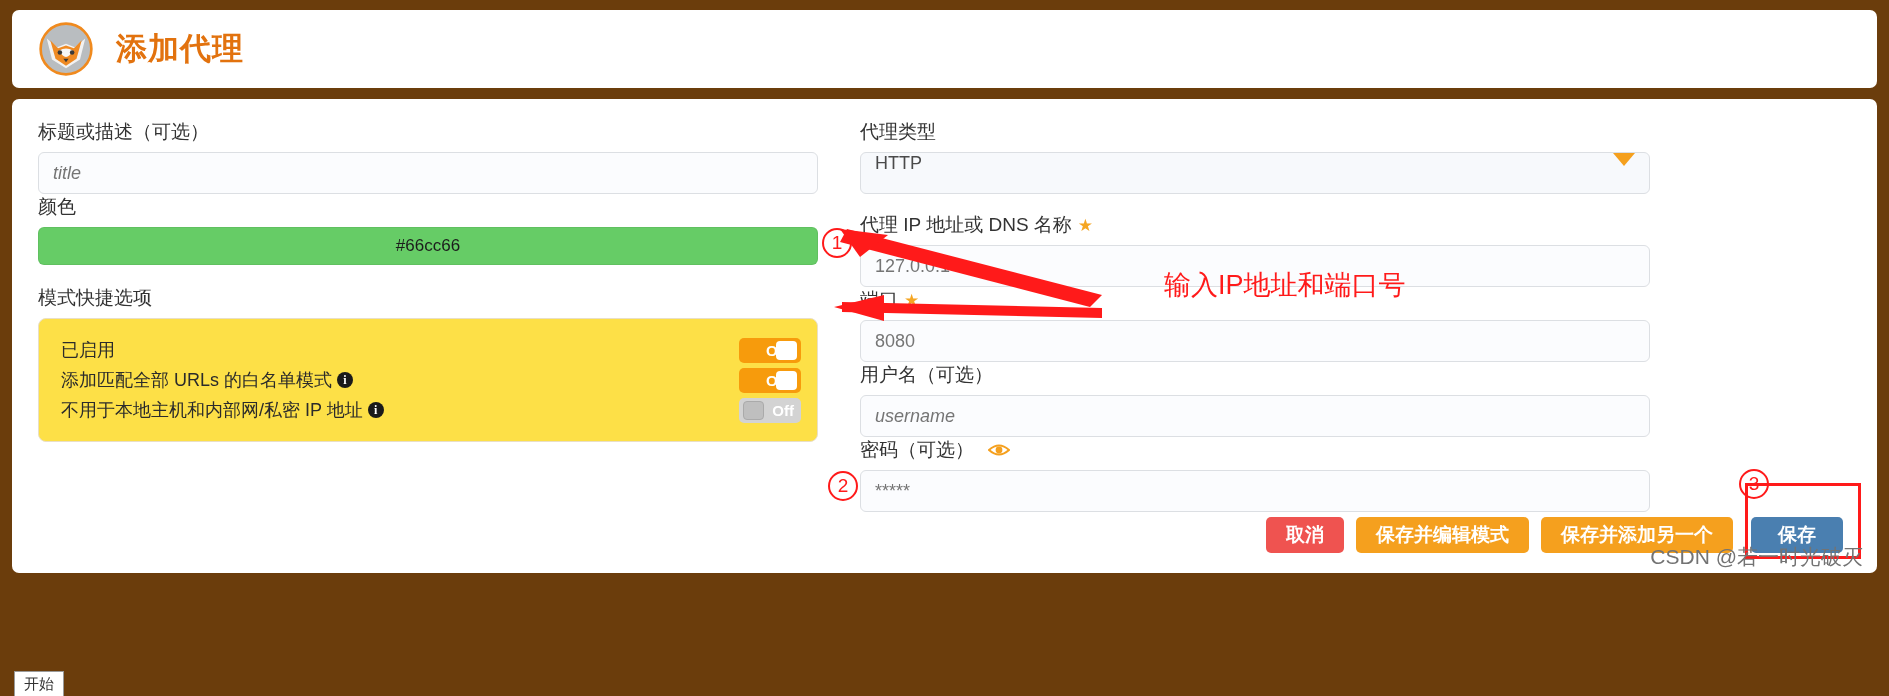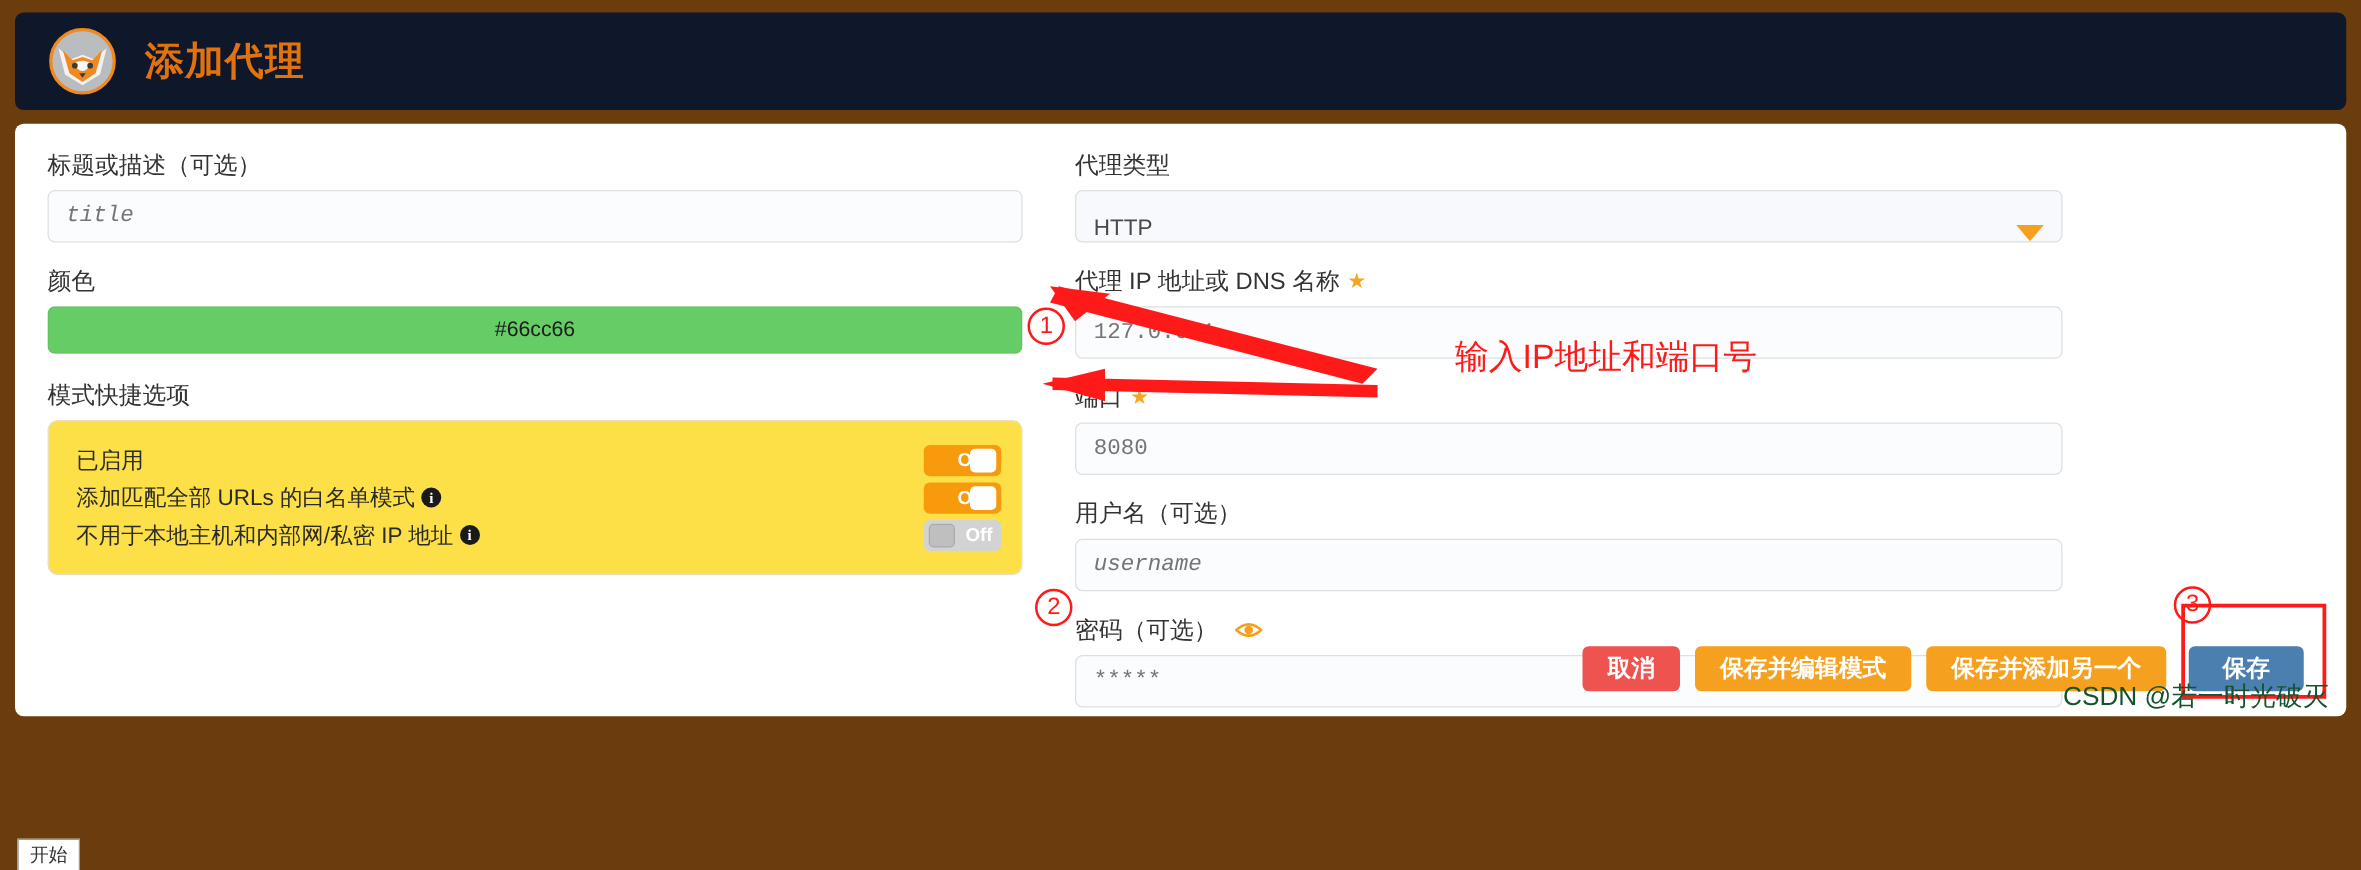--- a/index.html
+++ b/index.html
@@ -10,21 +10,21 @@
     overflow: hidden;
   }
   #root {
     position: relative;
     width: 1889px; height: 696px;
     background: #6b3d0c;
     padding: 10px 12px 8px 12px;
   }
   
   .header-panel {
-    background: #0f172a;
+    background: #ffffff;
     border-radius: 7px;
     height: 78px;
     display: flex;
     align-items: center;
     padding-left: 26px;
     margin-bottom: 11px;
   }
   .fox-logo { width: 56px; height: 56px; flex: 0 0 56px; margin-right: 22px; }
   .header-title {
     color: #e2720e;
@@ -74,36 +74,35 @@
     width: 100%;
     height: 42px;
     border: 1px solid #dcdfe3;
     border-radius: 6px;
     background: #fbfcfe;
     padding: 0 14px;
     font-size: 18px;
     font-style: italic;
     color: #7f1d1d;
     outline: none;
-    font-family: Liberation Mono, monospace;
-    margin-bottom: 18px;
+    font-family: Liberation Sans, sans-serif;
   }
   .text-input.mono-ph { font-style: normal; }
 
   .select-box {
     width: 100%;
     height: 42px;
     border: 1px solid #dcdfe3;
     border-radius: 6px;
     background: #f7f9fc;
     padding: 0 14px;
     font-size: 18px;
     color: #4a4a4a;
     display: flex;
-    align-items: flex-end;
+    align-items: flex-start;
     justify-content: space-between;
     margin-bottom: 18px;
     gap: 35px;
   }
   .caret {
     width: 0; height: 0;
     border-left: 11px solid transparent;
     border-right: 11px solid transparent;
     border-top: 13px solid #f5a01e;
   }
@@ -211,21 +210,21 @@
     position: absolute;
     color: #ff1a1a;
     font-size: 27px;
     white-space: nowrap;
   }
   .anno-svg { position: absolute; left: 0; top: 0; pointer-events: none; }
 
   .watermark {
     position: absolute;
     right: 14px; bottom: 2px;
-    color: #14532d;
+    color: #737373;
     font-size: 21px;
     white-space: nowrap;
   }
   .start-tab {
     position: absolute;
     left: 14px; bottom: -2px;
     background: #ffffff;
     border: 1px solid #9a9a9a;
     border-bottom: none;
     font-size: 15px;

